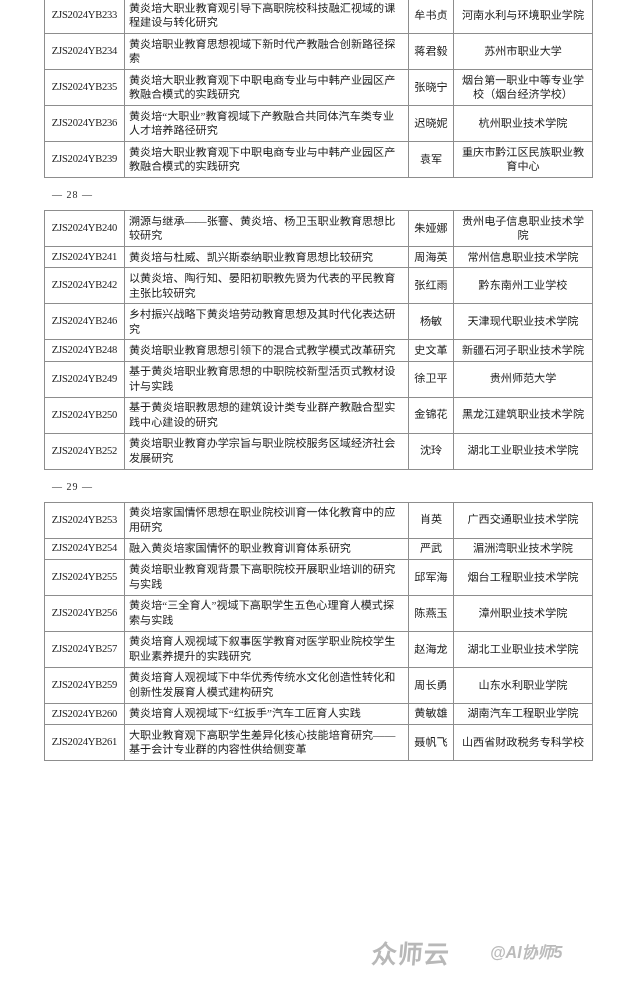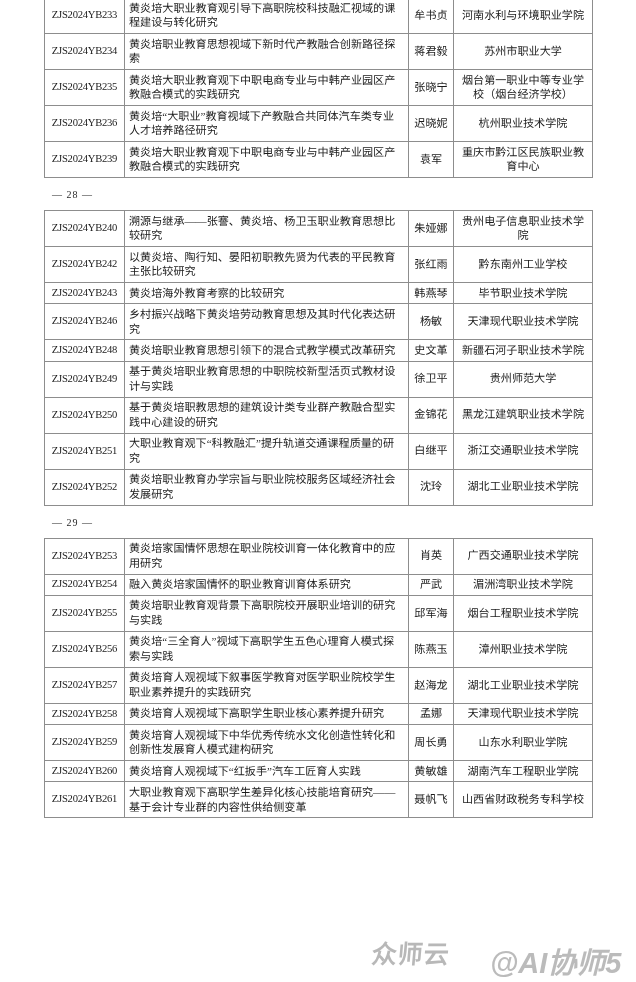--- a/index.html
+++ b/index.html
@@ -105,21 +105,21 @@
     letter-spacing: 1px;
     color: rgba(125,125,125,0.55);
     font-family: "Liberation Sans", "DejaVu Sans", sans-serif;
     white-space: nowrap;
     transform: skewX(-5deg);
   }
   .watermark .wm-handle {
     position: absolute;
     left: 118px;
     top: 11px;
-    font-size: 29px;
+    font-size: 16px;
     font-weight: bold;
     color: rgba(120,120,120,0.5);
     font-family: "Liberation Sans", "DejaVu Sans", sans-serif;
     white-space: nowrap;
     font-style: italic;
   }
 </style>
 </head>
 <body>
 
@@ -178,32 +178,32 @@
             <col class="c-inst">
           </colgroup>
           <tbody>
             <tr>
               <td class="id">ZJS2024YB240</td>
               <td class="ttl">溯源与继承——张謇、黄炎培、杨卫玉职业教育思想比较研究</td>
               <td class="nm">朱娅娜</td>
               <td class="inst">贵州电子信息职业技术学院</td>
             </tr>
             <tr>
+              <td class="id">ZJS2024YB241</td>
+              <td class="ttl">黄炎培与杜威、凯兴斯泰纳职业教育思想比较研究</td>
+              <td class="nm">周海英</td>
+              <td class="inst">常州信息职业技术学院</td>
+            </tr>
+            <tr>
               <td class="id">ZJS2024YB242</td>
               <td class="ttl">以黄炎培、陶行知、晏阳初职教先贤为代表的平民教育主张比较研究</td>
               <td class="nm">张红雨</td>
               <td class="inst">黔东南州工业学校</td>
             </tr>
             <tr>
-              <td class="id">ZJS2024YB243</td>
-              <td class="ttl">黄炎培海外教育考察的比较研究</td>
-              <td class="nm">韩燕琴</td>
-              <td class="inst">毕节职业技术学院</td>
-            </tr>
-            <tr>
               <td class="id">ZJS2024YB246</td>
               <td class="ttl">乡村振兴战略下黄炎培劳动教育思想及其时代化表达研究</td>
               <td class="nm">杨敏</td>
               <td class="inst">天津现代职业技术学院</td>
             </tr>
             <tr>
               <td class="id">ZJS2024YB248</td>
               <td class="ttl">黄炎培职业教育思想引领下的混合式教学模式改革研究</td>
               <td class="nm">史文革</td>
               <td class="inst">新疆石河子职业技术学院</td>
@@ -212,26 +212,20 @@
               <td class="id">ZJS2024YB249</td>
               <td class="ttl">基于黄炎培职业教育思想的中职院校新型活页式教材设计与实践</td>
               <td class="nm">徐卫平</td>
               <td class="inst">贵州师范大学</td>
             </tr>
             <tr>
               <td class="id">ZJS2024YB250</td>
               <td class="ttl">基于黄炎培职教思想的建筑设计类专业群产教融合型实践中心建设的研究</td>
               <td class="nm">金锦花</td>
               <td class="inst">黑龙江建筑职业技术学院</td>
-            </tr>
-            <tr>
-              <td class="id">ZJS2024YB251</td>
-              <td class="ttl">大职业教育观下“科教融汇”提升轨道交通课程质量的研究</td>
-              <td class="nm">白继平</td>
-              <td class="inst">浙江交通职业技术学院</td>
             </tr>
             <tr>
               <td class="id">ZJS2024YB252</td>
               <td class="ttl">黄炎培职业教育办学宗旨与职业院校服务区域经济社会发展研究</td>
               <td class="nm">沈玲</td>
               <td class="inst">湖北工业职业技术学院</td>
             </tr>
           </tbody>
         </table>
       </div>
@@ -269,26 +263,20 @@
               <td class="nm">陈燕玉</td>
               <td class="inst">漳州职业技术学院</td>
             </tr>
             <tr>
               <td class="id">ZJS2024YB257</td>
               <td class="ttl">黄炎培育人观视域下叙事医学教育对医学职业院校学生职业素养提升的实践研究</td>
               <td class="nm">赵海龙</td>
               <td class="inst">湖北工业职业技术学院</td>
             </tr>
             <tr>
-              <td class="id">ZJS2024YB258</td>
-              <td class="ttl">黄炎培育人观视域下高职学生职业核心素养提升研究</td>
-              <td class="nm">孟娜</td>
-              <td class="inst">天津现代职业技术学院</td>
-            </tr>
-            <tr>
               <td class="id">ZJS2024YB259</td>
               <td class="ttl">黄炎培育人观视域下中华优秀传统水文化创造性转化和创新性发展育人模式建构研究</td>
               <td class="nm">周长勇</td>
               <td class="inst">山东水利职业学院</td>
             </tr>
             <tr>
               <td class="id">ZJS2024YB260</td>
               <td class="ttl">黄炎培育人观视域下“红扳手”汽车工匠育人实践</td>
               <td class="nm">黄敏雄</td>
               <td class="inst">湖南汽车工程职业学院</td>

